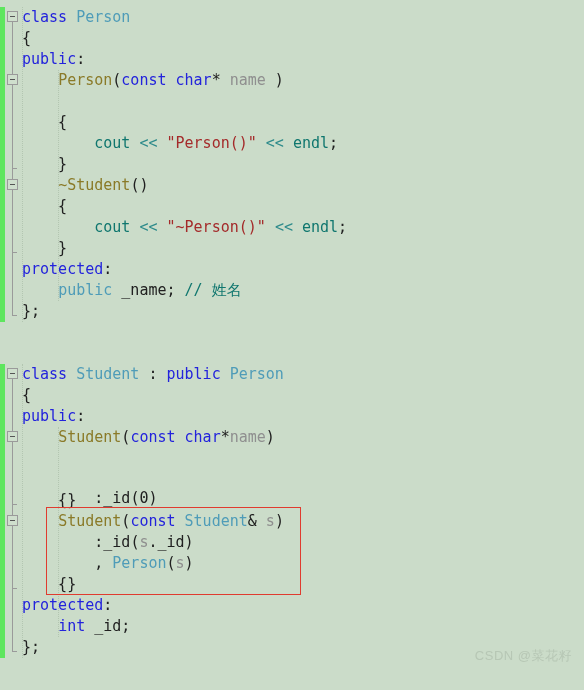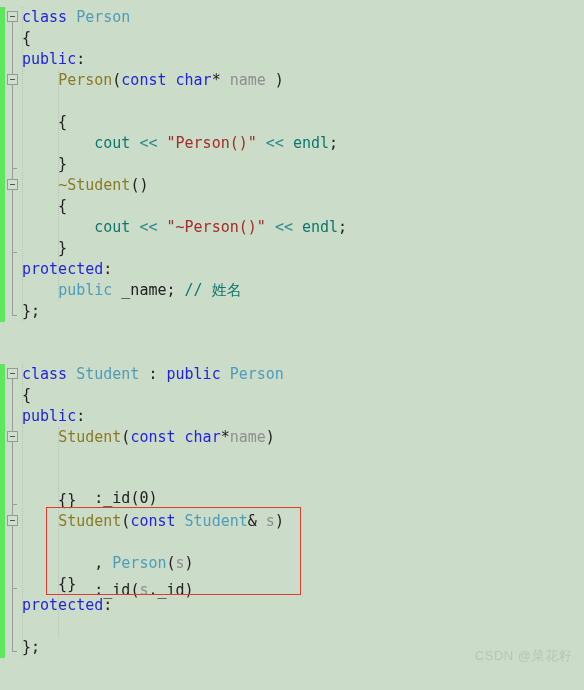--- a/index.html
+++ b/index.html
@@ -150,24 +150,25 @@
       <div class="line" style="top: 301px;"><span class="plain">};</span></div>
       <div class="line" style="top: 322px;"></div>
       <div class="line" style="top: 343px;"></div>
       <div class="line" style="top: 364px;"><span class="kw">class</span><span class="plain"> </span><span class="type">Student</span><span class="plain"> : </span><span class="kw">public</span><span class="plain"> </span><span class="type">Person</span></div>
       <div class="line" style="top: 385px;"><span class="plain">{</span></div>
       <div class="line" style="top: 406px;"><span class="kw">public</span><span class="plain">:</span></div>
       <div class="line" style="top: 427px;"><span class="plain">    </span><span class="fn">Student</span><span class="plain">(</span><span class="kw">const</span><span class="plain"> </span><span class="kw">char</span><span class="plain">*</span><span class="var">name</span><span class="plain">)</span></div>
       <div class="line" style="top: 448px; margin-top: 40px;"><span class="plain">        :</span><span class="plain">_id</span><span class="plain">(</span><span class="plain">0</span><span class="plain">)</span></div>
       <div class="line" style="top: 490px;"><span class="plain">    {}</span></div>
       <div class="line" style="top: 511px;"><span class="plain">    </span><span class="fn">Student</span><span class="plain">(</span><span class="kw">const</span><span class="plain"> </span><span class="type">Student</span><span class="plain">&amp; </span><span class="var">s</span><span class="plain">)</span></div>
-      <div class="line" style="top: 532px; margin-top: 48px;"><span class="plain">        :</span><span class="plain">_id</span><span class="plain">(</span><span class="var">s</span><span class="plain">._id</span><span class="plain">)</span></div>
+      <div class="line" style="top: 532px;"><span class="plain">        :</span><span class="plain">_id</span><span class="plain">(</span><span class="var">s</span><span class="plain">._id</span><span class="plain">)</span></div>
       <div class="line" style="top: 553px;"><span class="plain">        , </span><span class="type">Person</span><span class="plain">(</span><span class="var">s</span><span class="plain">)</span></div>
       <div class="line" style="top: 574px;"><span class="plain">    {}</span></div>
       <div class="line" style="top: 595px;"><span class="kw">protected</span><span class="plain">:</span></div>
+      <div class="line" style="top: 616px;"><span class="plain">    </span><span class="kw">int</span><span class="plain"> _id;</span></div>
       <div class="line" style="top: 637px;"><span class="plain">};</span></div>
     </div>
 
   <div class="watermark">CSDN @菜花籽</div>
 
 <div class="indent-guide" style="left: 22px; top: 7px; height: 315px;"></div>
     <div class="indent-guide" style="left: 22px; top: 364px; height: 294px;"></div>
     <div class="indent-guide" style="left: 58px; top: 70px; height: 231px;"></div>
     <div class="indent-guide" style="left: 58px; top: 427px; height: 210px;"></div>
     <div class="change-bar" style="top: 7px; height: 315px; background: rgb(94, 230, 94);"></div>

